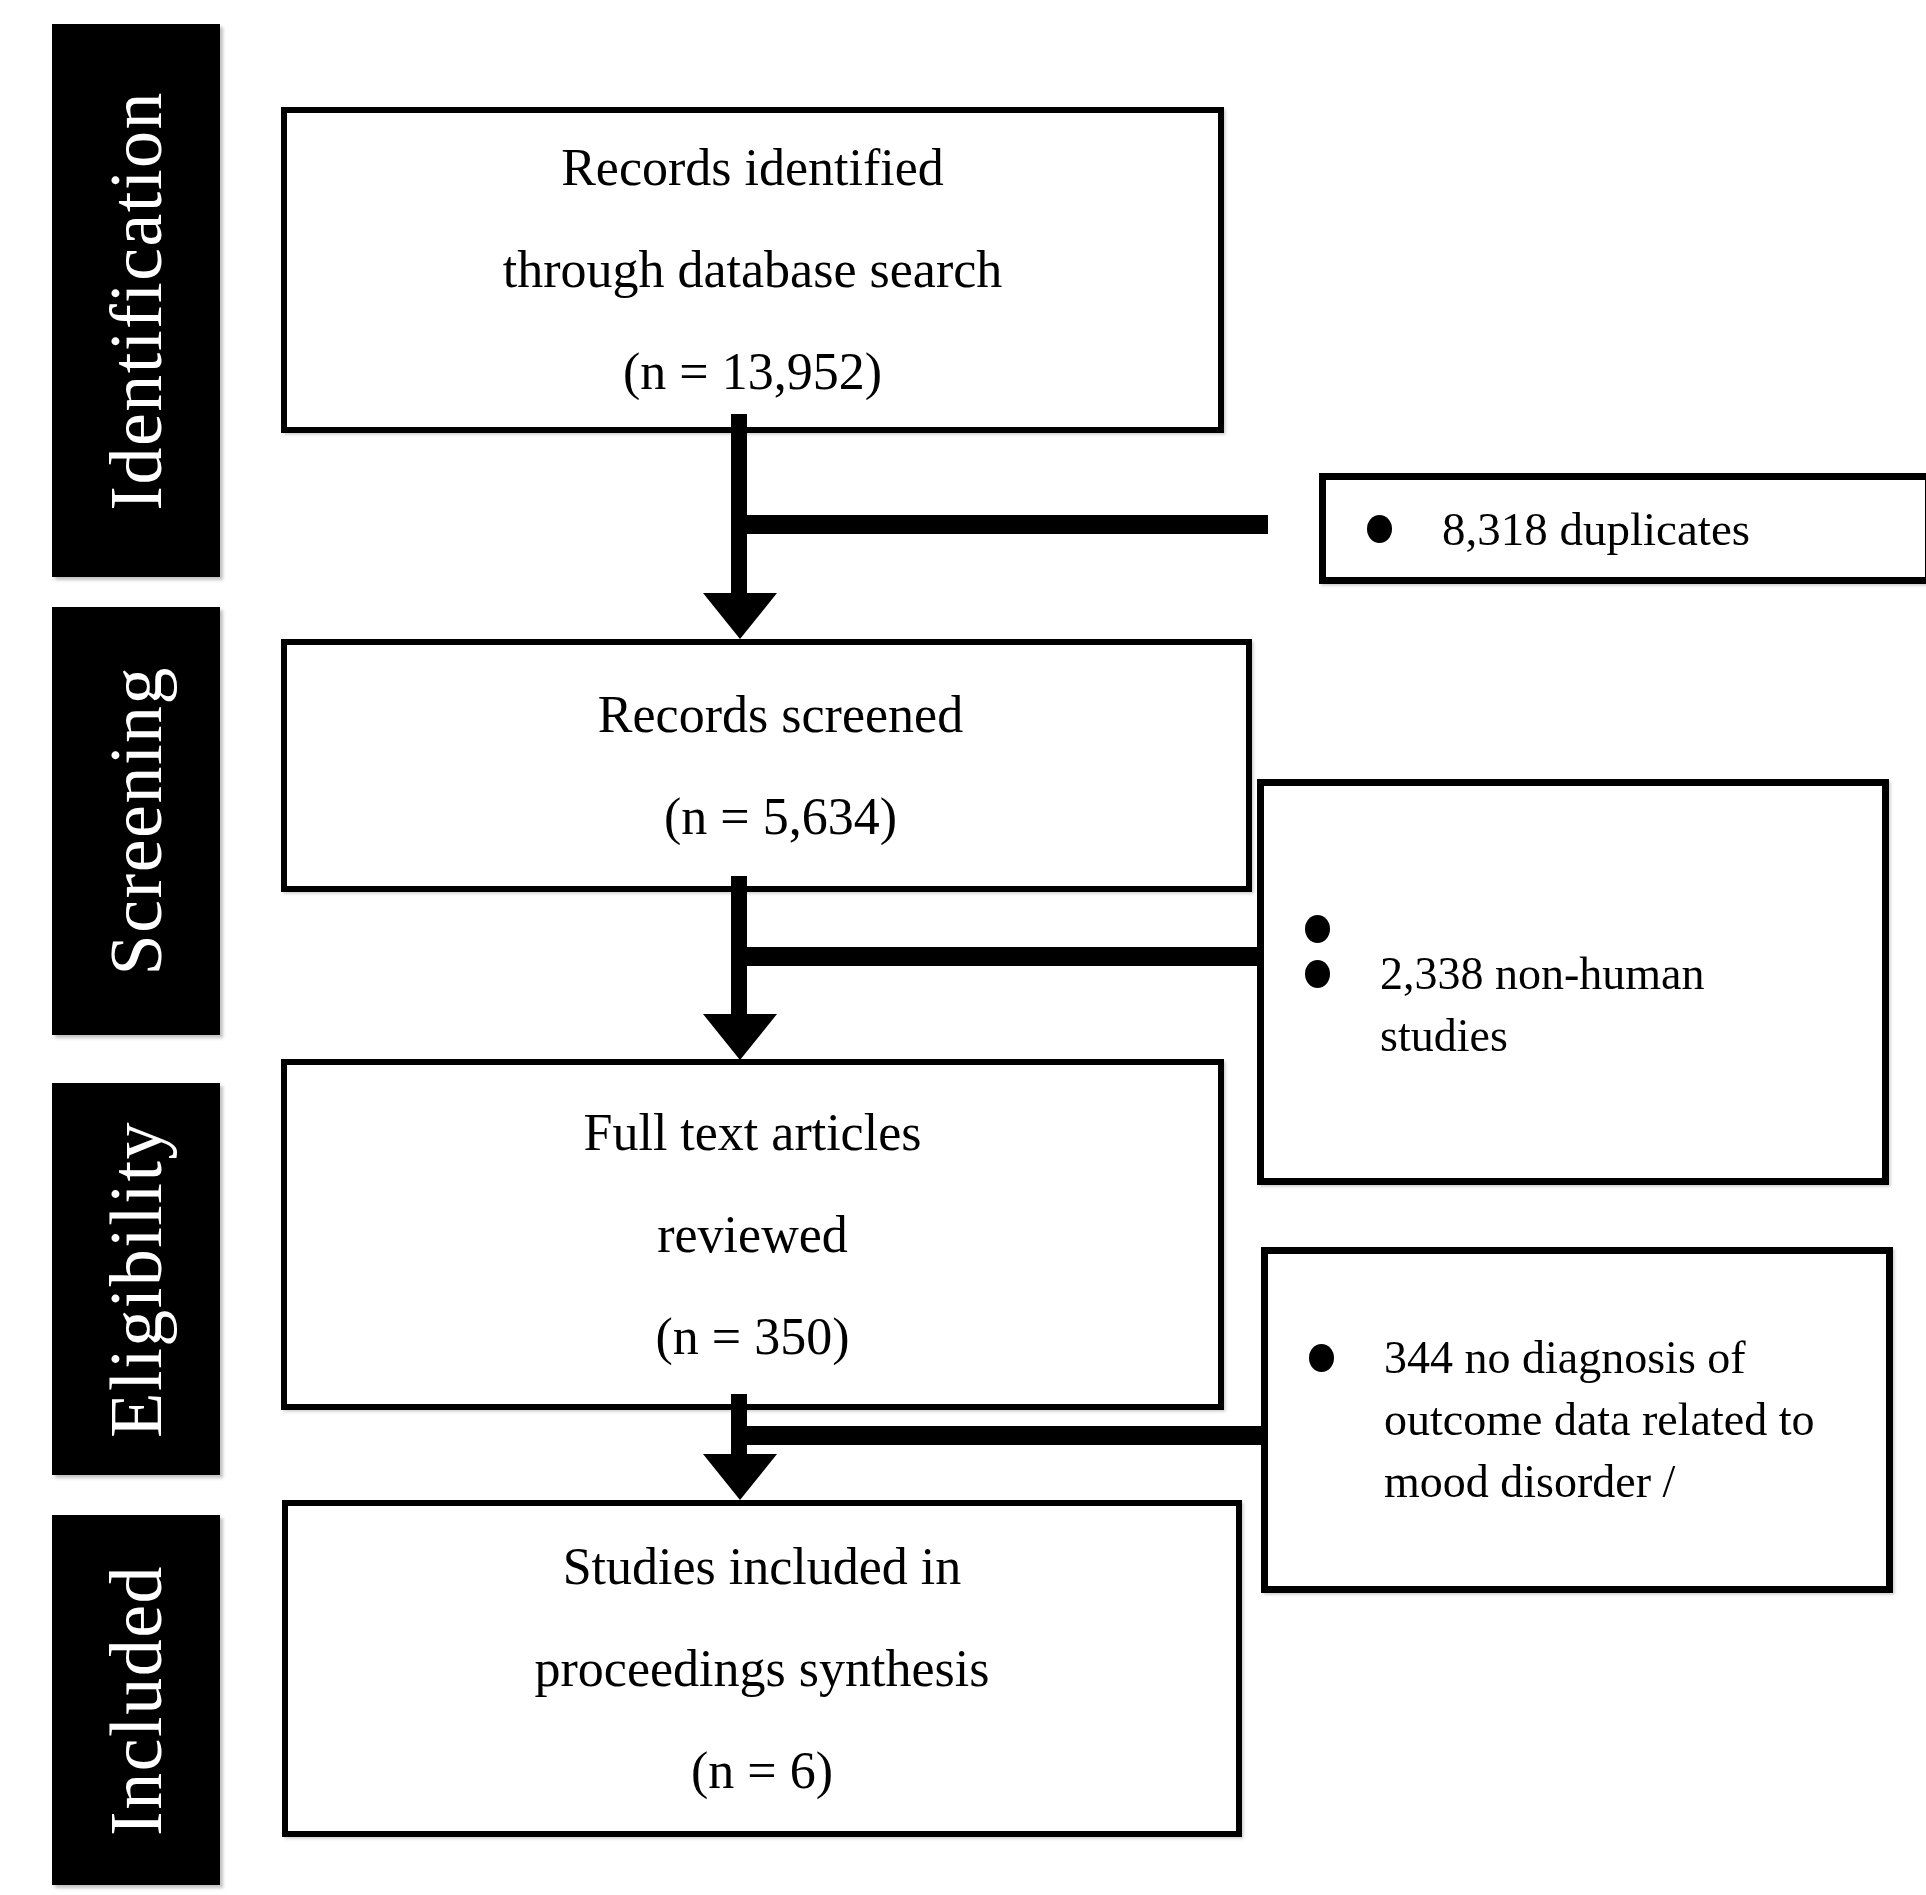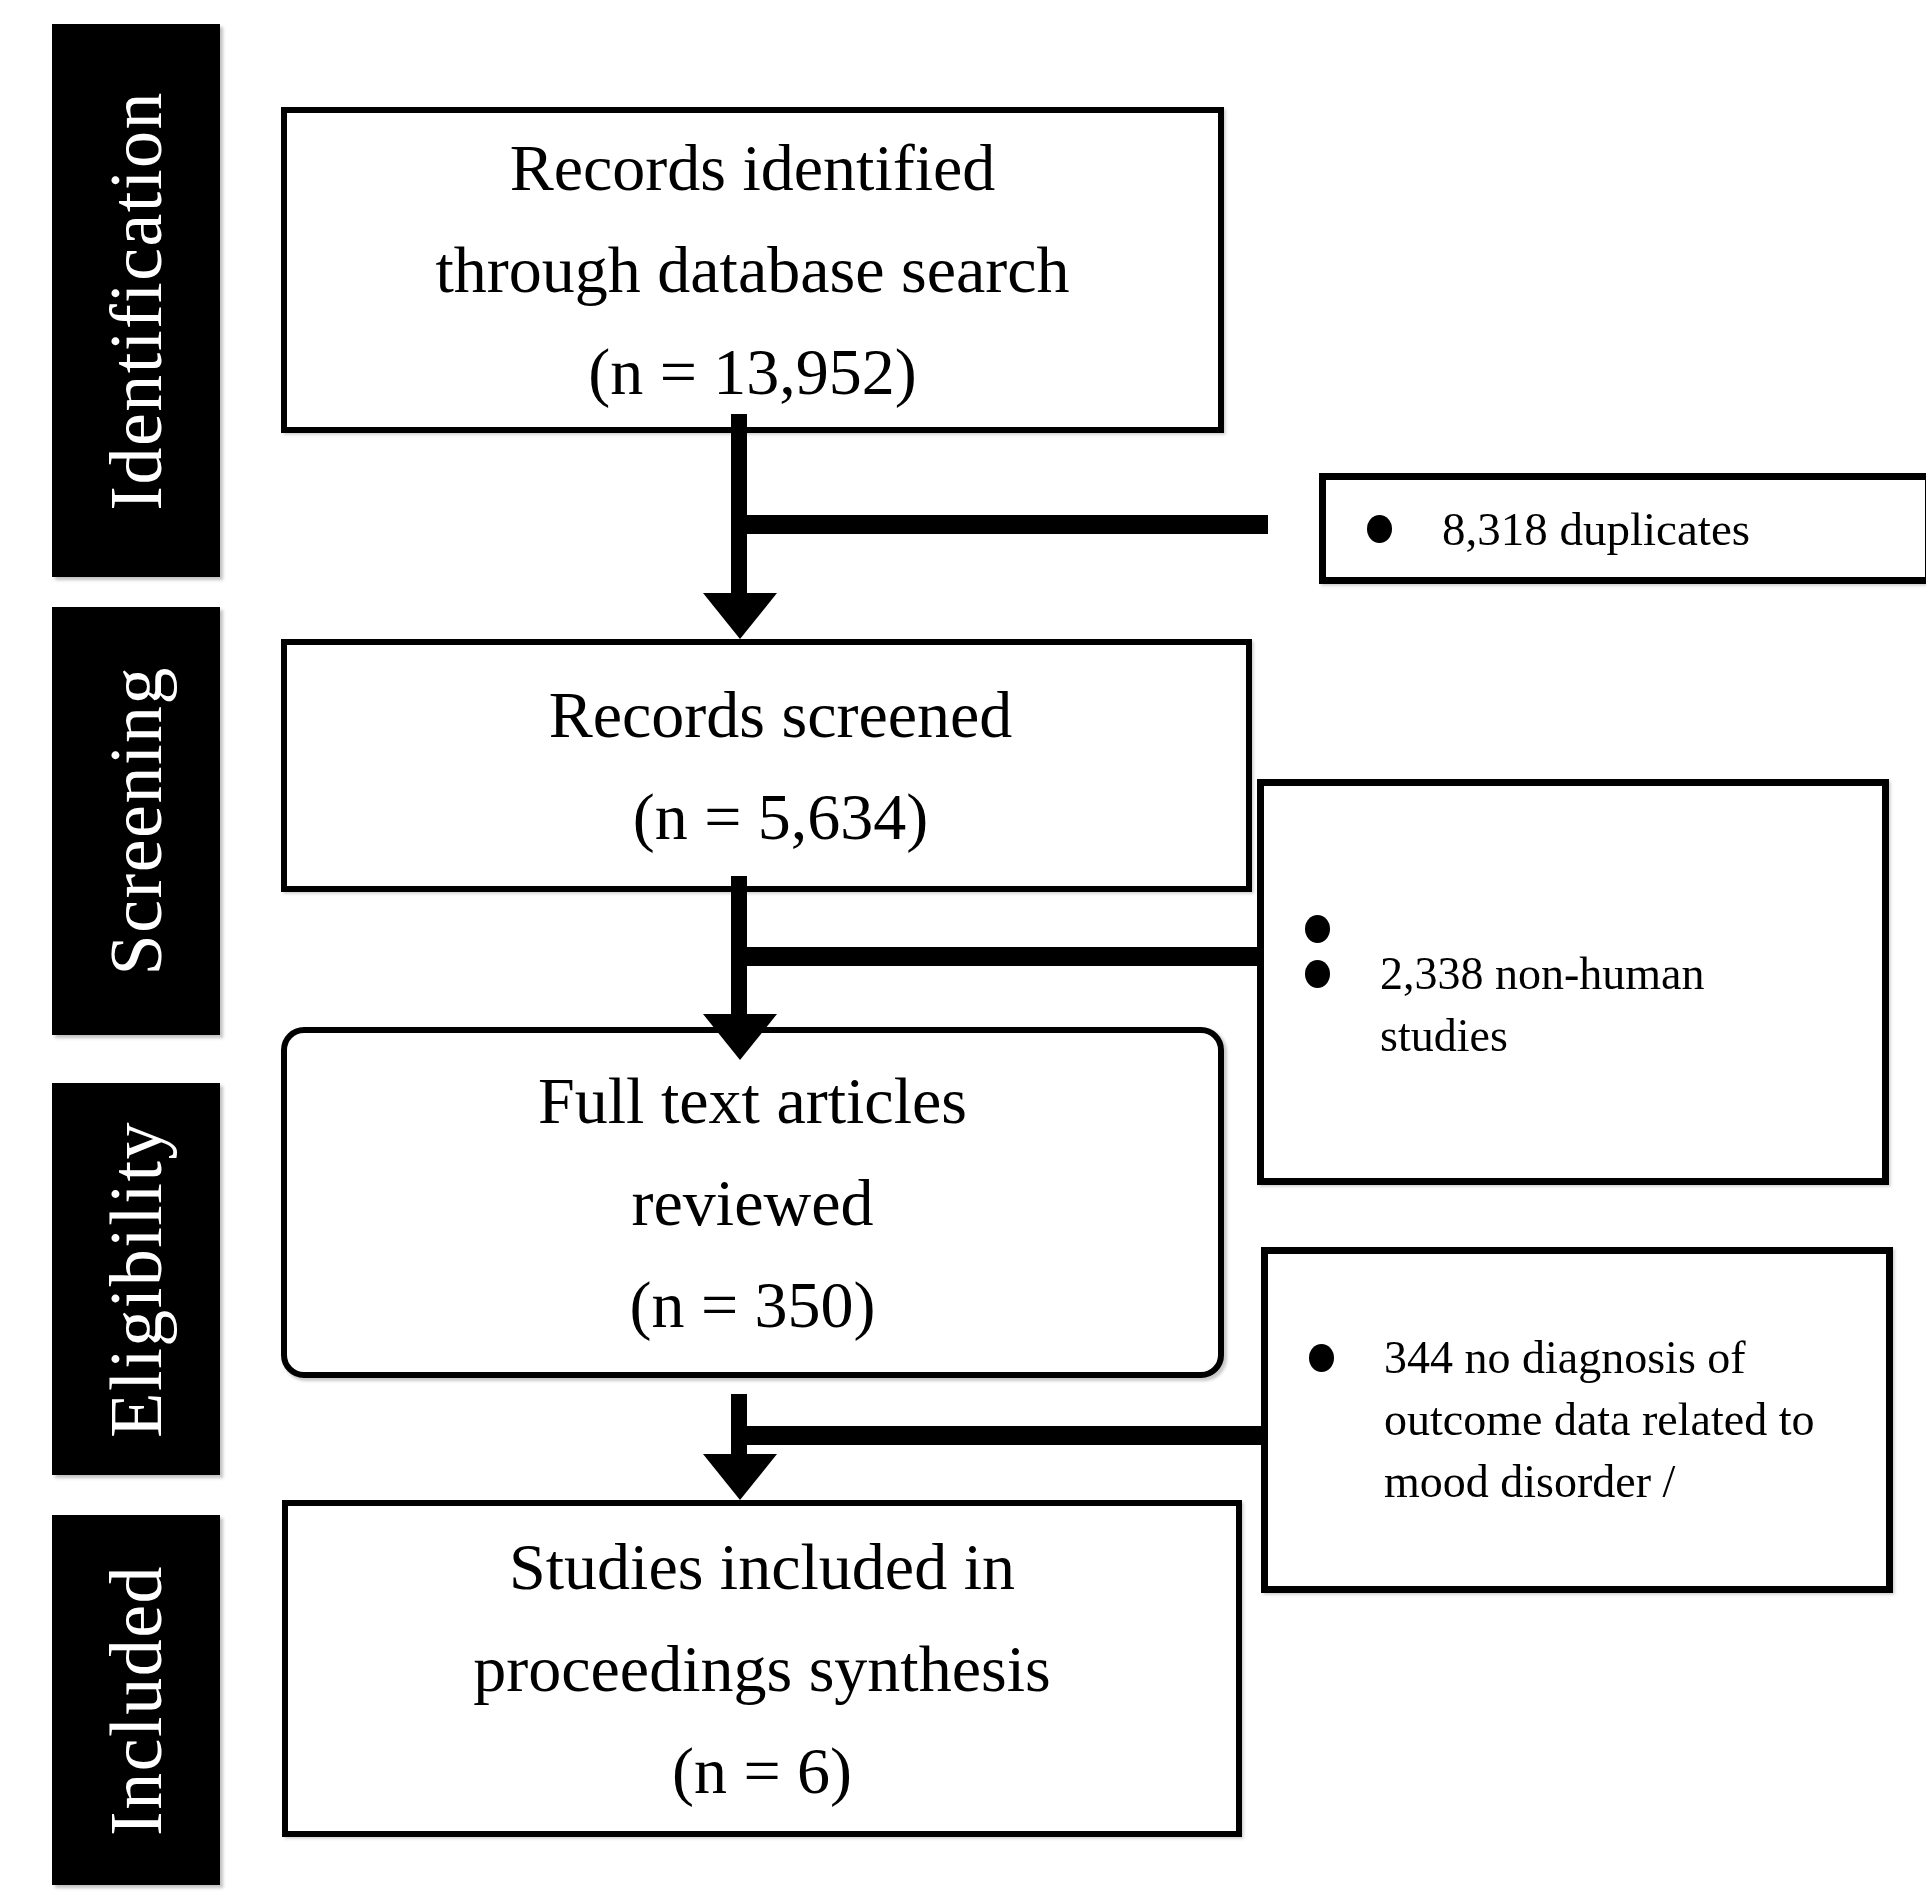--- a/index.html
+++ b/index.html
@@ -39,27 +39,27 @@
   
   .flow-box{
     position:absolute;
     border:6.6px solid #000000;
     background:#ffffff;
     display:flex;
     flex-direction:column;
     align-items:center;
     justify-content:center;
     text-align:center;
-    font-size:66px;
+    font-size:52px;
     line-height:102px;
     box-shadow:2.2px 2.2px 3px rgba(120,120,120,0.4);
   }
   #flow-identified{left:281px;top:107px;width:931px;height:314px;}
   #flow-screened{left:281px;top:639px;width:931px;height:241px;padding-left:28px;}
-  #flow-fulltext{left:281px;top:1027px;width:931px;height:339px;border-radius:23px;}
+  #flow-fulltext{left:281px;top:1059px;width:931px;height:339px;}
   #flow-included{left:282px;top:1500px;width:948px;height:325px;align-items:center;}
 
   
   .arrow-shaft{
     position:absolute;
     left:731px;
     width:16.3px;
     background:#000000;
   }
   #shaft-1{top:414px;height:185px;}

